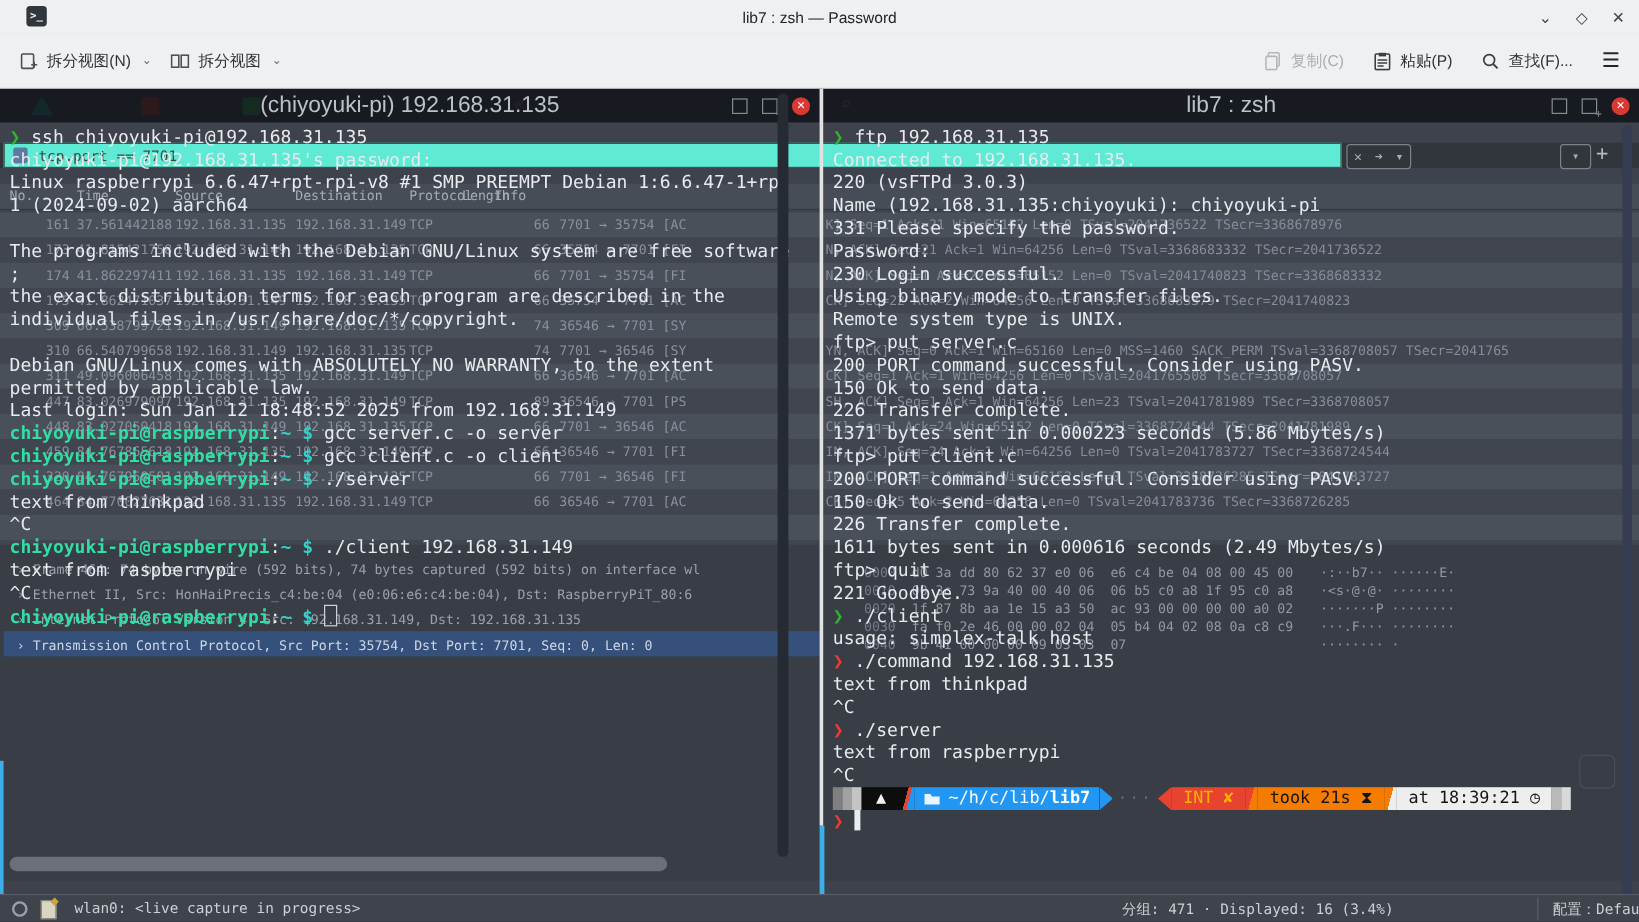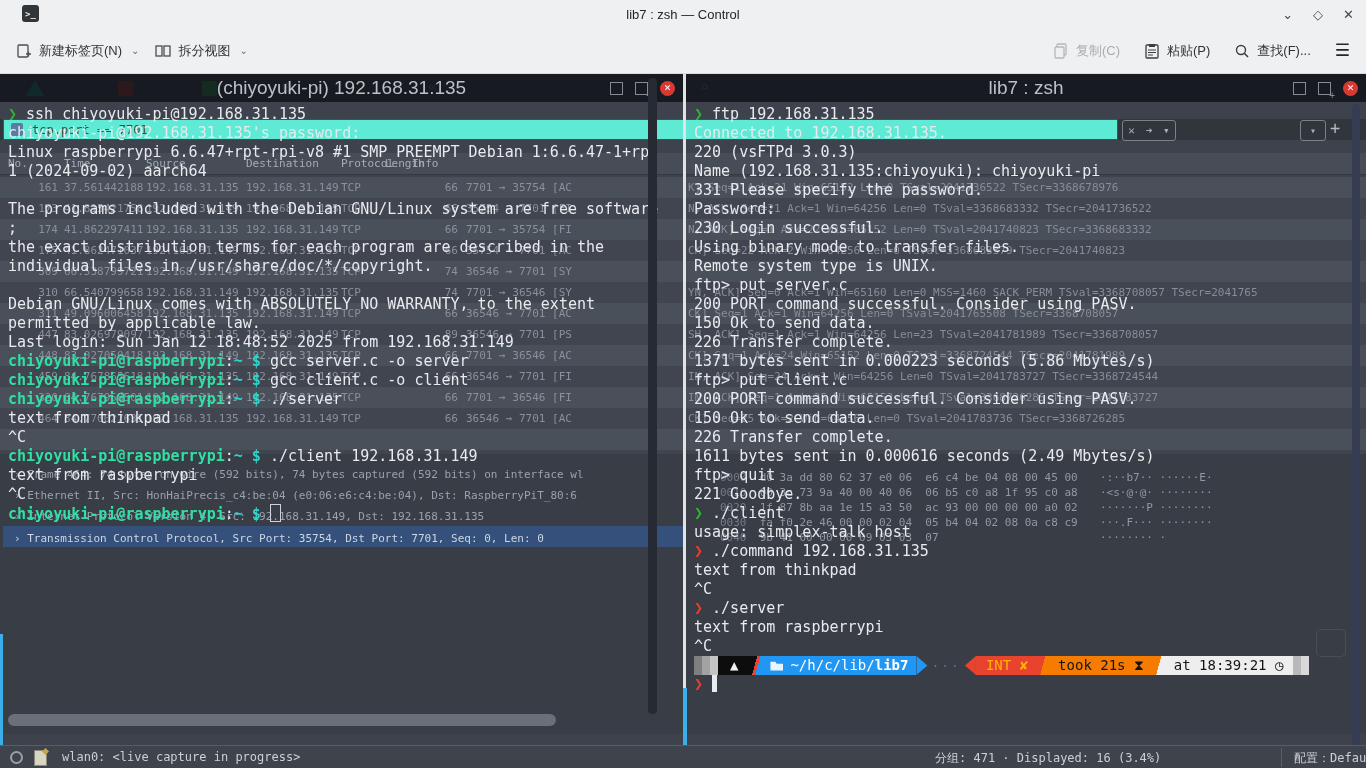--- a/index.html
+++ b/index.html
@@ -102,37 +102,37 @@
   .pl-dots{color:#6e7480;letter-spacing:2px;margin:0 4px;font-size:13px;}
   .pl-folder{display:inline-block;width:13px;height:10px;background:#eaf4fe;margin-right:7px;
              clip-path:polygon(0 12%,38% 12%,48% 32%,100% 32%,100% 100%,0 100%);}
   svg{display:block;}
 </style>
 </head>
 <body>
 
 <div class="titlebar">
   <div class="app-icon">&gt;_</div>
-  <div class="tb-title">lib7 : zsh — Control</div>
+  <div class="tb-title">lib7 : zsh — Password</div>
   <div class="tb-controls">
     <span>⌄</span>
     <span>◇</span>
     <span>✕</span>
   </div>
 </div>
 
 <div class="toolbar">
   <div class="tbtn">
     <span class="ticon">
       <svg width="16" height="16">
           <rect x="2" y="2" width="10" height="12" rx="1" fill="none" stroke="#4a4e52" stroke-width="1.3"></rect>
           <path d="M10 11h5M12.5 8.5v5" stroke="#4a4e52" stroke-width="1.3"></path>
         </svg>
     </span>
-    <span>新建标签页(N)</span>
+    <span>拆分视图(N)</span>
     <span class="caret">⌄</span>
   </div>
   <div class="tbtn">
     <span class="ticon">
       <svg width="16" height="16">
           <rect x="1" y="3" width="6" height="10" fill="none" stroke="#4a4e52" stroke-width="1.3"></rect>
           <rect x="9" y="3" width="6" height="10" fill="none" stroke="#4a4e52" stroke-width="1.3"></rect>
         </svg>
     </span>
     <span>拆分视图</span>

